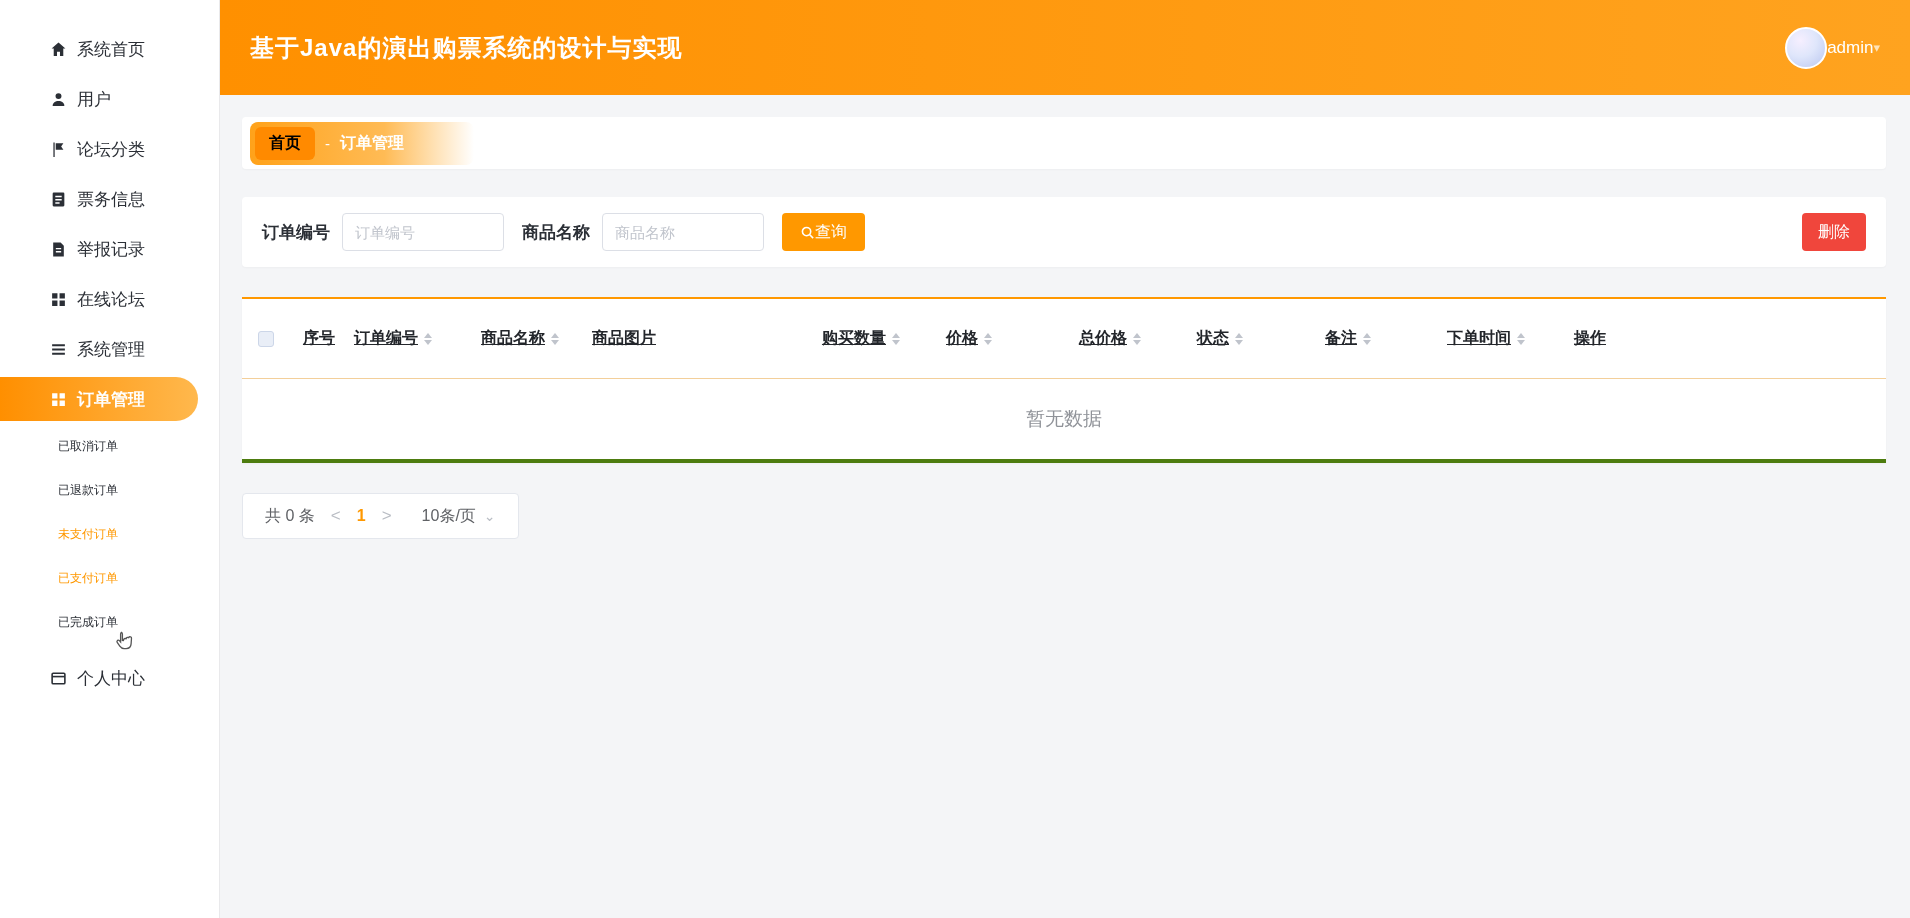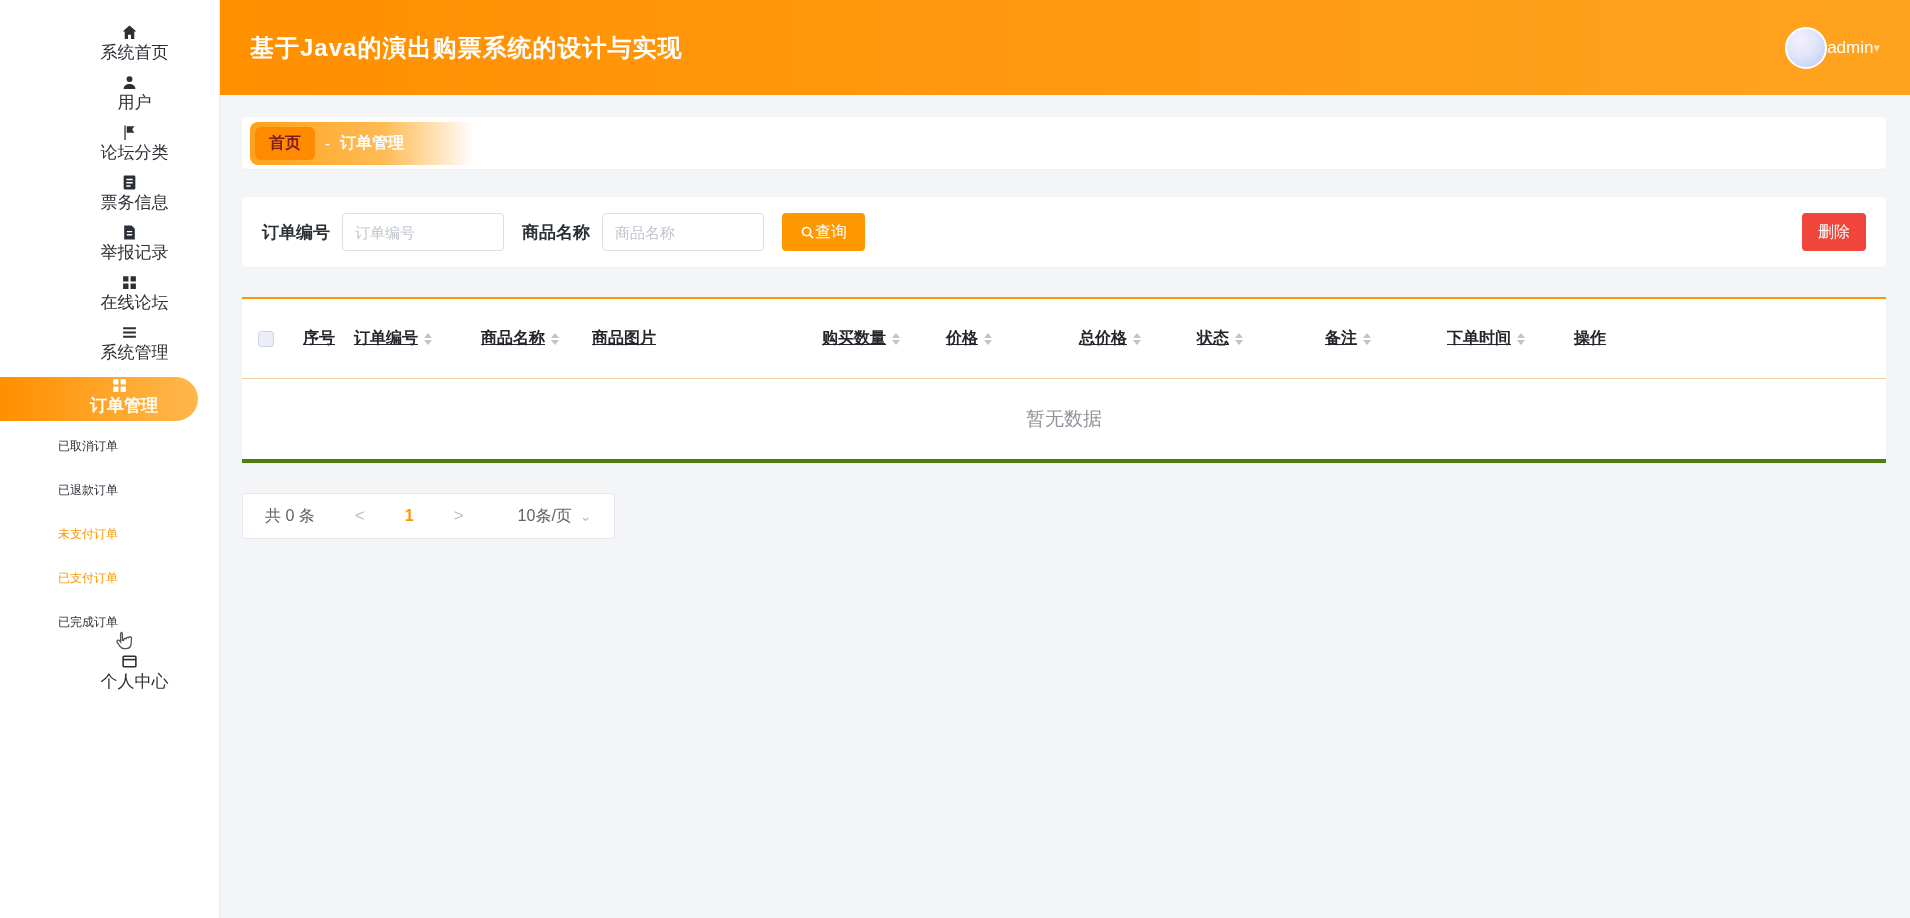--- a/index.html
+++ b/index.html
@@ -12,21 +12,21 @@
   .app { display:flex; width:1910px; height:918px; }
 
   
   .sidebar {
     width:220px; height:100%; background:#ffffff;
     border-right:1px solid #e9e9eb; padding-top:24px; flex-shrink:0;
     position:relative; z-index:2;
   }
   .menu-item {
     display:flex; align-items:center; height:50px;
-    padding-left:50px; font-size:17px; color:#2b2f36; cursor:pointer;flex-direction:column;
+    padding-left:50px; font-size:17px; color:#2b2f36; cursor:pointer;
   }
   .menu-item .icon { width:17px; height:17px; margin-right:10px; display:inline-flex; color:#2b2f36; }
   .menu-item .icon svg { width:100%; height:100%; }
   .menu-item.active {
     height:44px; margin:3px 0; width:198px;
     background:linear-gradient(90deg,#ff8f00,#ffb84d);
     color:#ffffff; border-radius:0 22px 22px 0; font-weight:bold;
   }
   .menu-item.active .icon { color:#ffffff; }
   .submenu-item {
@@ -58,21 +58,21 @@
   .content { padding:22px 24px 0 22px; flex:1; }
   .card { background:#ffffff; border-radius:4px; box-shadow:0 1px 2px rgba(0,0,0,0.03); }
 
   .crumb-card { height:52px; display:flex; align-items:center; padding:0 8px; margin-bottom:28px; }
   .crumb-pill {
     display:inline-flex; align-items:center; gap:10px;
     padding:5px 70px 5px 5px; border-radius:8px;
     background:linear-gradient(90deg,#ffa21a 0%,#ffbb55 60%,rgba(255,187,85,0) 100%);
   }
   .crumb-home {
-    background:#ff8a00; color:#7f1d1d; font-weight:bold; font-size:16px;
+    background:#ff8a00; color:#000000; font-weight:bold; font-size:16px;
     padding:6px 14px; border-radius:6px; cursor:pointer;
   }
   .crumb-sep { color:#ffffff; font-size:15px; }
   .crumb-current { color:#ffffff; font-weight:bold; font-size:16px; }
 
   .filter-card { display:flex; align-items:center; padding:16px 20px; margin-bottom:30px; gap:10px; }
   .filter-label { font-size:17px; color:#2b2f36; font-weight:bold; margin-right:2px; white-space:nowrap; }
   .filter-input {
     width:162px; height:38px; border:1px solid #dcdfe6; border-radius:4px;
     padding:0 12px; font-size:15px; color:#303133; outline:none;
@@ -105,21 +105,21 @@
   .sort .down { border-top:5px solid #c0c4cc; }
   tbody td.empty {
     text-align:center; color:#909399; font-size:19px; padding:27px 0;
     border-bottom:4px solid #4d7c0f;
   }
 
   
   .pagination {
     display:inline-flex; align-items:center; height:46px;
     background:#ffffff; border:1px solid #e4e7ed; border-radius:4px;
-    padding:0 22px; gap:40px; font-size:16px;
+    padding:0 22px; gap:16px; font-size:16px;
   }
   .page-total { color:#606266; }
   .page-arrow { color:#b9bdc4; cursor:pointer; font-size:17px; }
   .page-num { color:#ff9800; font-weight:bold; cursor:pointer; }
   .page-size { display:flex; align-items:center; gap:8px; color:#606266; cursor:pointer; padding-left:14px; }
   .page-size .select-caret { color:#b9bdc4; font-size:14px; }
 
   
   .cursor { position:absolute; left:112px; top:630px; z-index:10; pointer-events:none; }
 </style>

